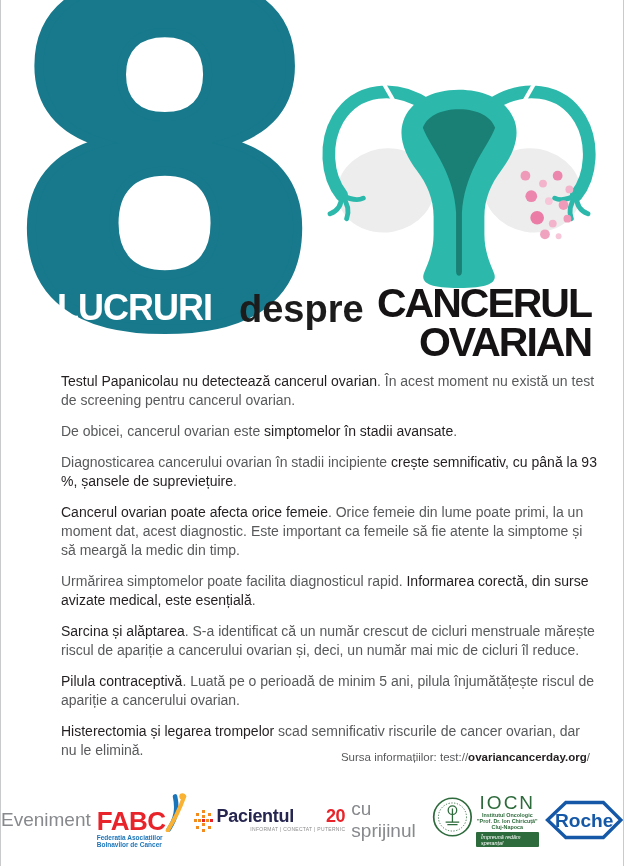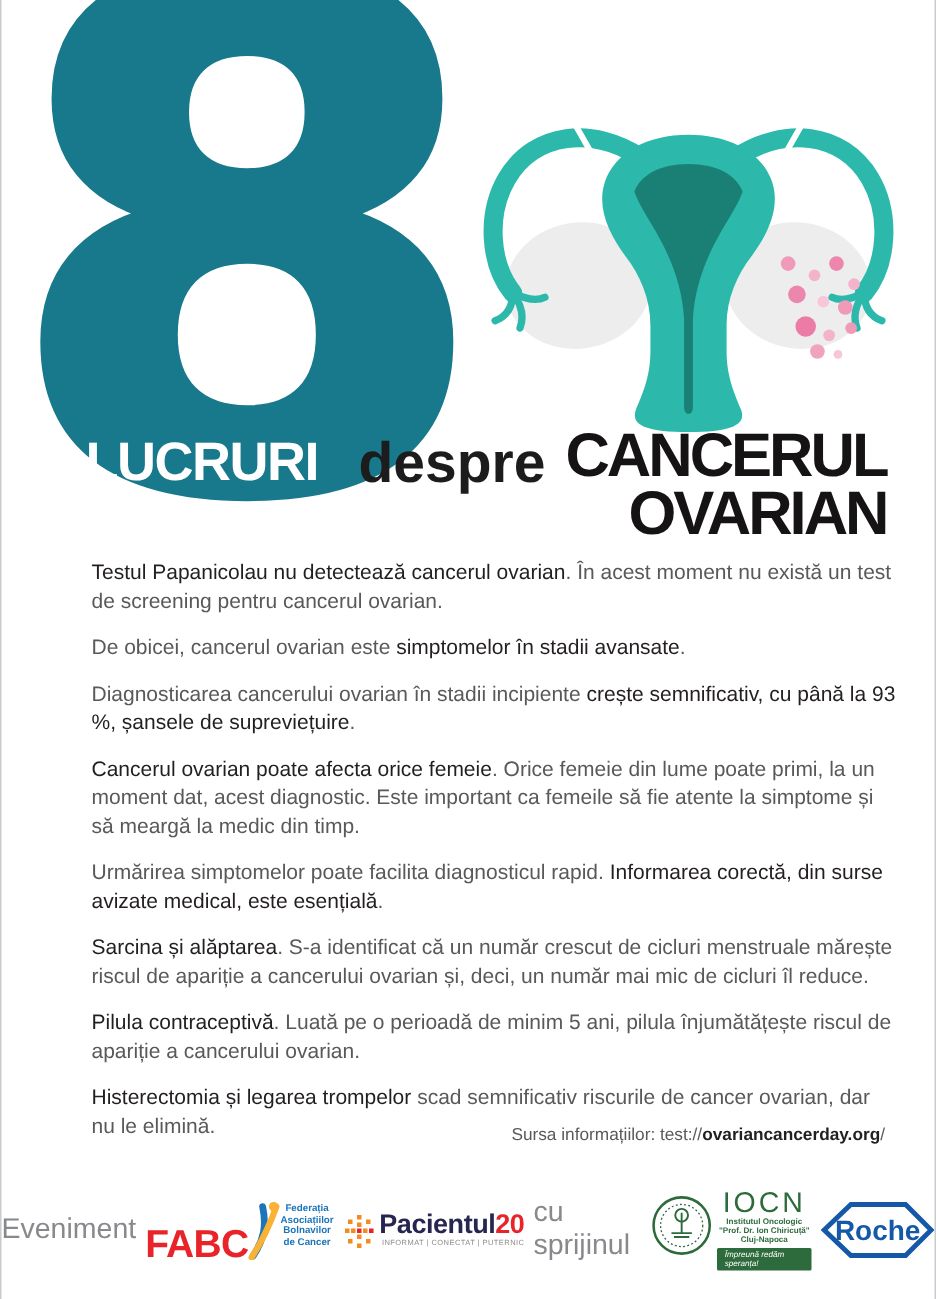--- a/index.html
+++ b/index.html
@@ -36,31 +36,31 @@
 
   
   .source{position:absolute;right:33px;top:751px;font-size:11.5px;color:var(--body-text,#58595b);z-index:2;}
   .source .dom{font-weight:bold;color:#231f20;}
 
   
   .footer{position:absolute;left:0;right:0;top:782px;height:76px;display:flex;align-items:center;
         justify-content:center;gap:6px;z-index:2;}
   .muted-label{font-size:19px;color:var(--muted,#87898c);}
 
-  .fabc{display:flex;align-items:flex-start;text-align:center;}
+  .fabc{display:flex;flex-direction:column;align-items:flex-start;}
   .fabc-top{display:flex;align-items:flex-end;}
   .fabc-name{font-size:26px;font-weight:bold;color:var(--fabc-red,#e8232a);line-height:22px;letter-spacing:-.5px;}
   .fabc-fig{width:22px;height:40px;margin-left:-1px;}
   .fabc-sub{font-size:6.5px;color:var(--fabc-blue,#1b75bb);line-height:7.5px;margin-top:2px;font-weight:bold;}
 
   .pac{display:flex;align-items:flex-start;}
   .pac-icon{width:22px;height:24px;margin-right:2px;margin-top:2px;}
   .pac-name{font-size:18px;font-weight:bold;line-height:18px;letter-spacing:-.3px;}
   .pac-word{color:var(--pac-navy,#262650);}
-  .pac-num{color:var(--pac-red,#e8232a);}
+  .pac-num{color:var(--pac-red,#e8232a);padding-left:32px;}
   .pac-tag{font-size:5px;color:#8c8c8c;text-align:right;letter-spacing:.3px;margin-top:1px;}
 
   .iocn{display:flex;align-items:flex-start;gap:3px;}
   .iocn-seal{width:48px;height:48px;}
   .iocn-text{display:flex;flex-direction:column;align-items:center;}
   .iocn-acronym{font-size:19px;color:var(--iocn-green,#2e6b3c);letter-spacing:2px;line-height:19px;font-weight:500;}
   .iocn-line{font-size:5.4px;color:var(--iocn-green,#2e6b3c);line-height:6.2px;font-weight:bold;}
   .iocn-banner{font-size:5.4px;color:#fff;background:var(--iocn-green,#2e6b3c);font-style:italic;
         padding:1.5px 5px;margin-top:2px;border-radius:1px;}
 

